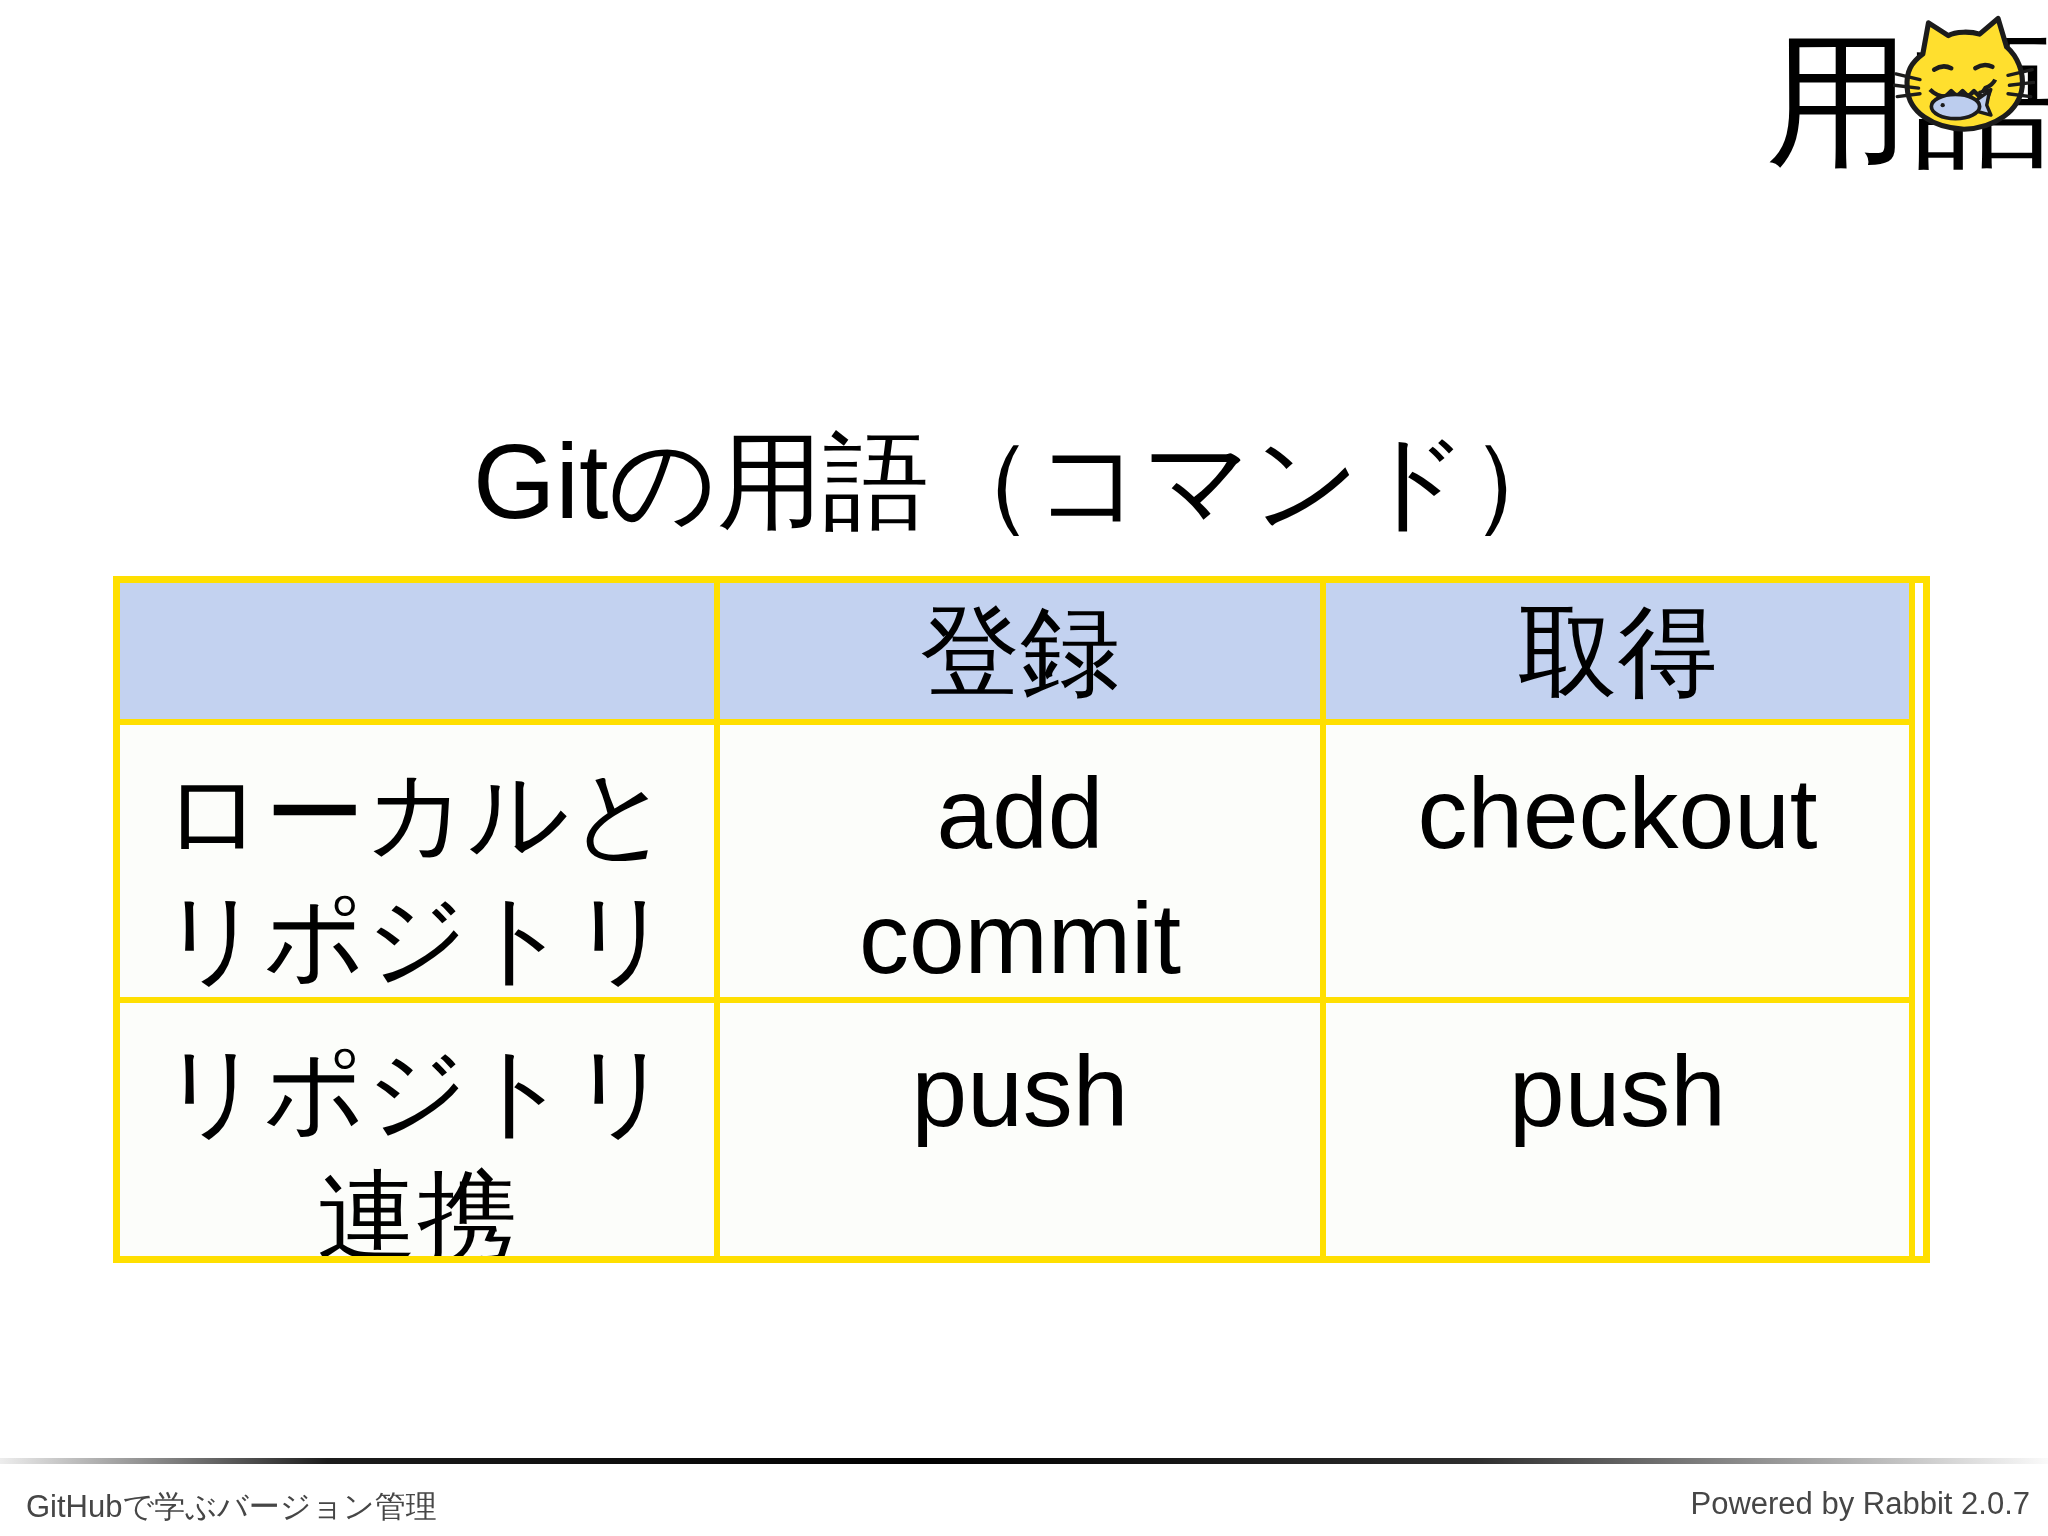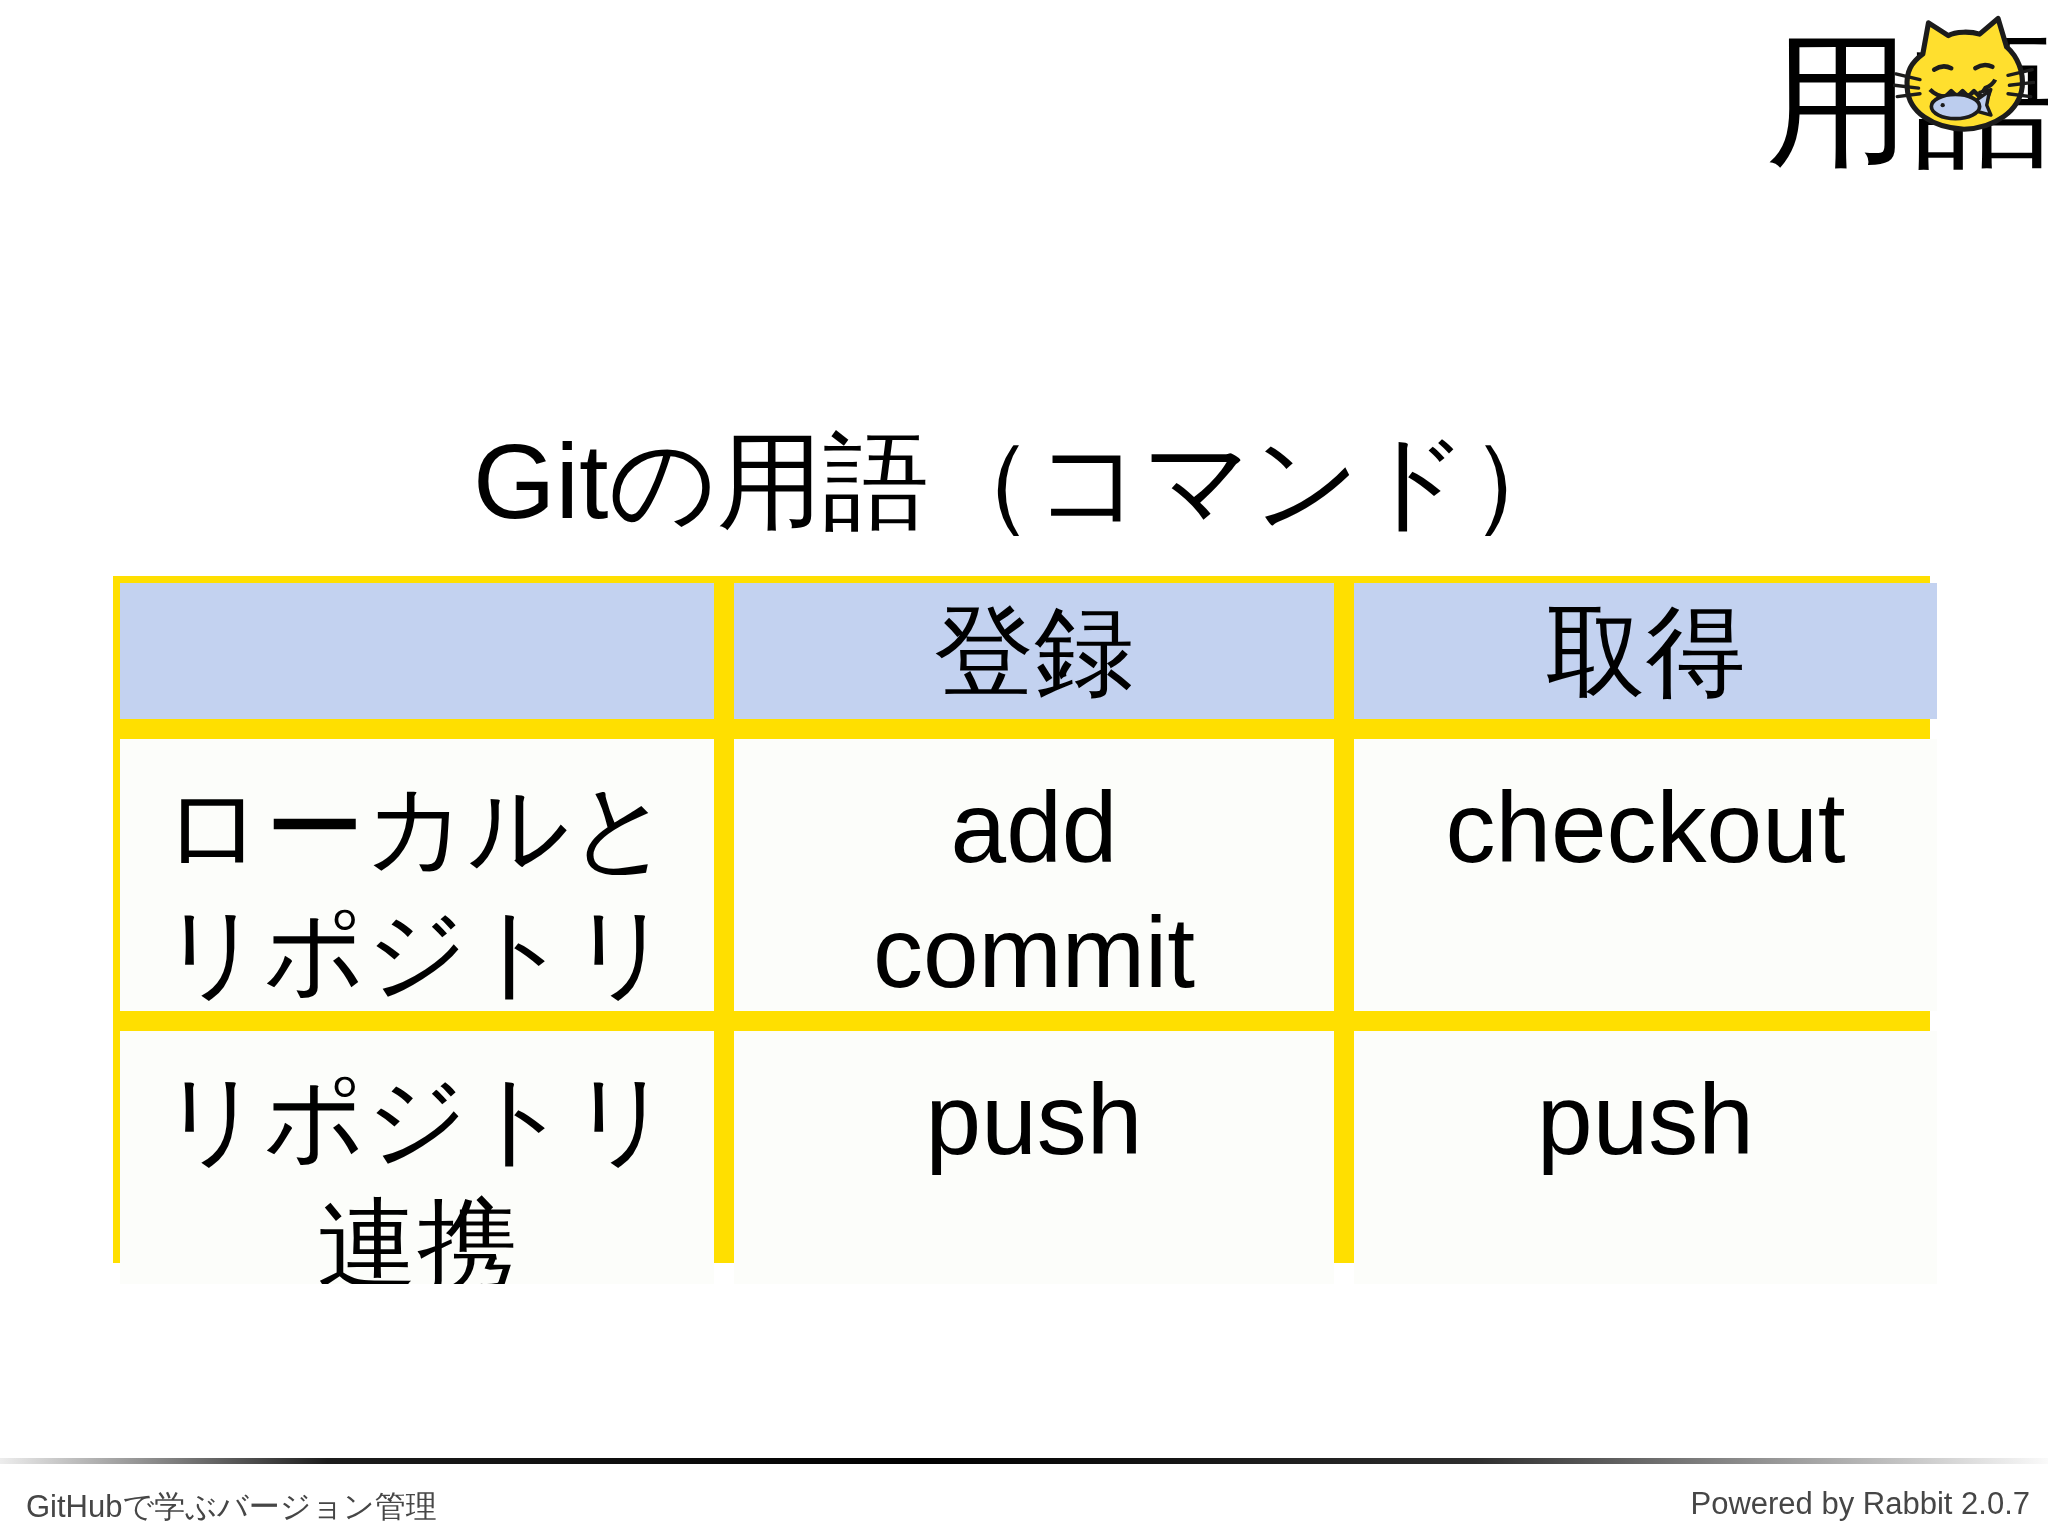--- a/index.html
+++ b/index.html
@@ -47,21 +47,21 @@
   .terms-table {
     position: absolute;
     left: 113px; top: 576px;
     width: 1817px; height: 687px;
     background: #ffdf00;           
     box-sizing: border-box;
     padding: 7px;
     display: grid;
     grid-template-columns: 594px 600px 583px 8px;
     grid-template-rows: 136px 272px 253px;
-    gap: 20px;
+    gap: 6px;
   }
   .cell {
     background: #fcfdfa;
     text-align: center;
     font-size: 100px;
     line-height: 1.25;
     padding-top: 26px;
     box-sizing: border-box;
     overflow: hidden;
   }

